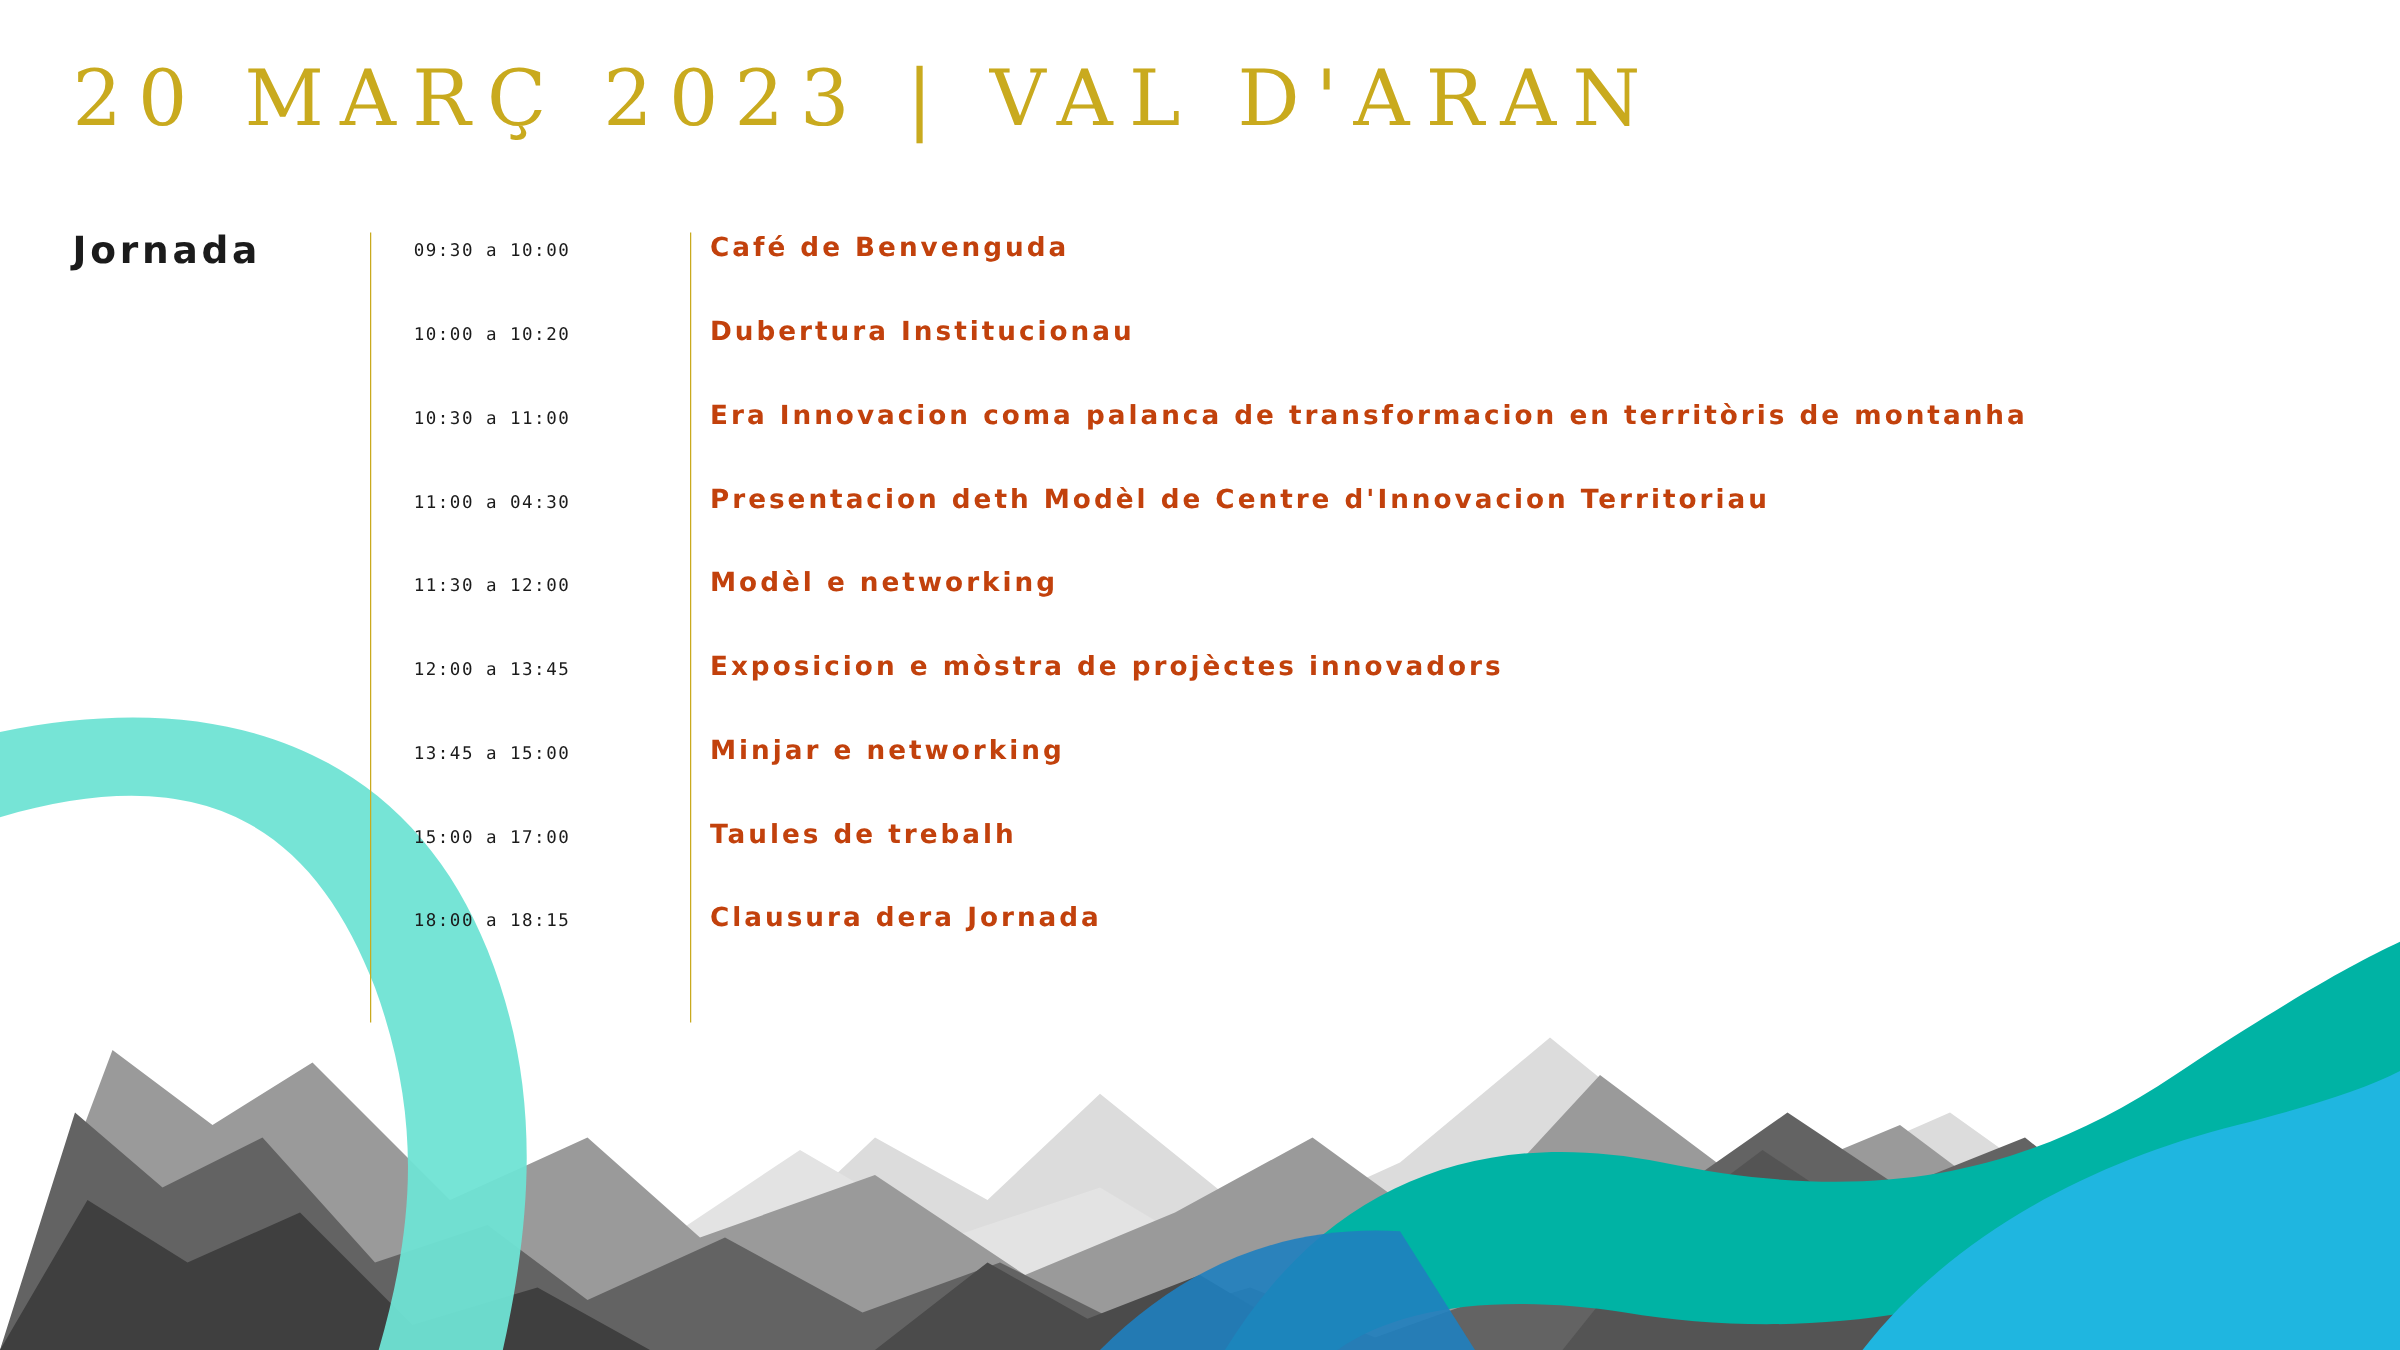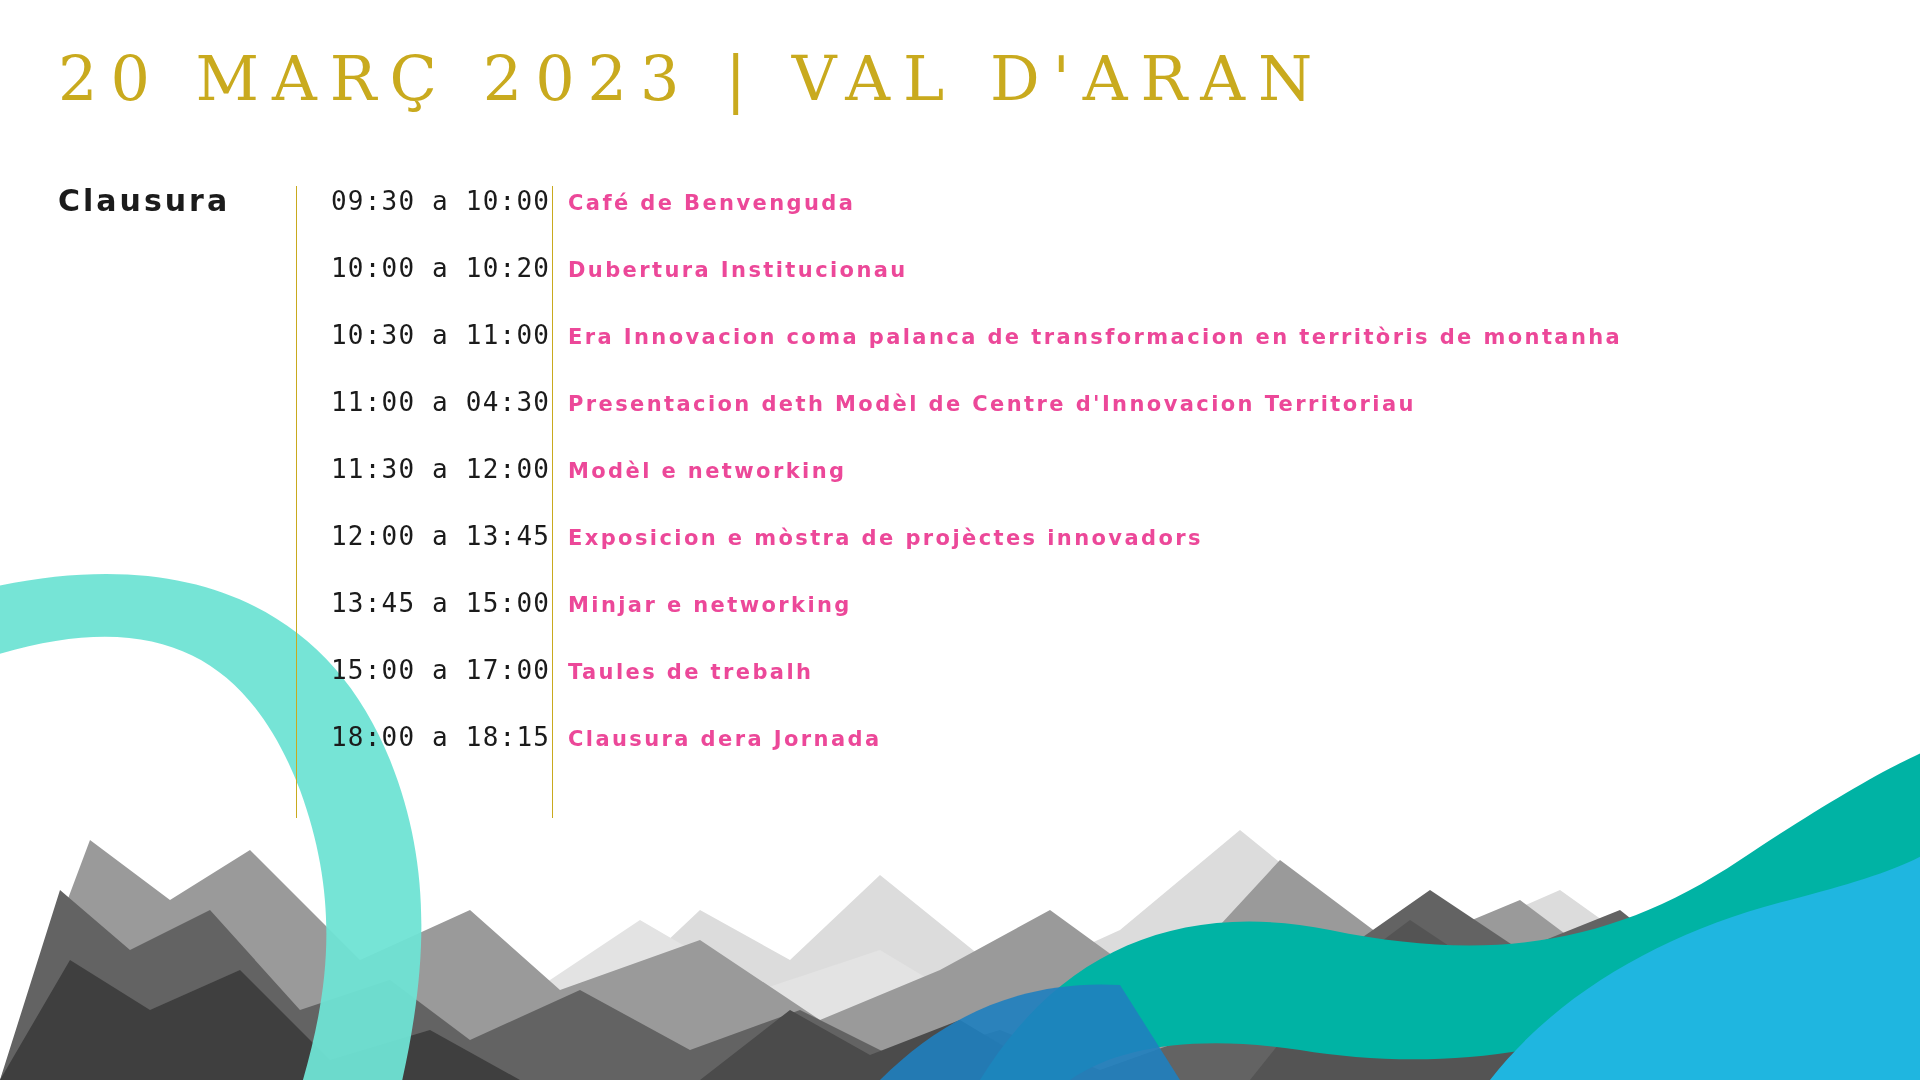--- a/index.html
+++ b/index.html
@@ -86,32 +86,32 @@
   .row {
     display: flex;
     align-items: baseline;
     height: 67px;
   }
   .row .time {
     width: 224px;
     padding-left: 35px;
     box-sizing: border-box;
     font-family: "DejaVu Sans Mono", monospace;
-    font-size: 26px;
+    font-size: 14px;
     letter-spacing: 1.2px;
     color: #1b1b1b;
     white-space: nowrap;
   }
   .row .title {
     padding-left: 48px;
     font-family: "DejaVu Sans", sans-serif;
     font-size: 21px;
     font-weight: 700;
     letter-spacing: 2.4px;
-    color: #ec4899;
+    color: #c2410c;
     white-space: nowrap;
   }
 </style>
 </head>
 <body>
 
 <div class="bg-art">
 
   <svg class="mountains" viewBox="0 0 1920 420" preserveAspectRatio="none">
 
@@ -129,21 +129,21 @@
   <svg class="ribbon-layer" viewBox="0 0 1920 1080" preserveAspectRatio="none">
     <path d="M -20 660 C 160 600 250 660 300 790 C 340 900 330 990 300 1090 L 400 1090 C 430 960 430 860 390 760 C 330 610 190 540 -20 590 Z" fill="#6fe3d4" opacity="0.95"></path>
     <path d="M 980 1080 C 1060 950 1180 900 1330 930 C 1500 965 1620 940 1740 860 C 1830 800 1900 760 1940 745 L 1940 880 C 1860 900 1780 950 1680 1000 C 1560 1060 1420 1070 1300 1050 C 1200 1035 1120 1045 1070 1080 Z" fill="#00b3a4"></path>
     <path d="M 1490 1080 C 1560 990 1670 930 1790 900 C 1860 882 1910 866 1940 845 L 1940 1080 Z" fill="#1fb6e0"></path>
     <path d="M 880 1080 C 950 1010 1030 980 1120 985 L 1180 1080 Z" fill="#1f7fbf" opacity="0.9"></path>
   </svg>
 </div>
 
 <div class="header-title">20 MARÇ 2023 | VAL D'ARAN</div>
 
-<div class="programa-label">Clausura</div>
+<div class="programa-label">Jornada</div>
 
 <div class="divider-left"></div>
 <div class="divider-right"></div>
 
 <div class="schedule">
   <div class="row">
     <div class="time">09:30 a 10:00</div>
     <div class="title">Café de Benvenguda</div>
   </div>
   <div class="row">

